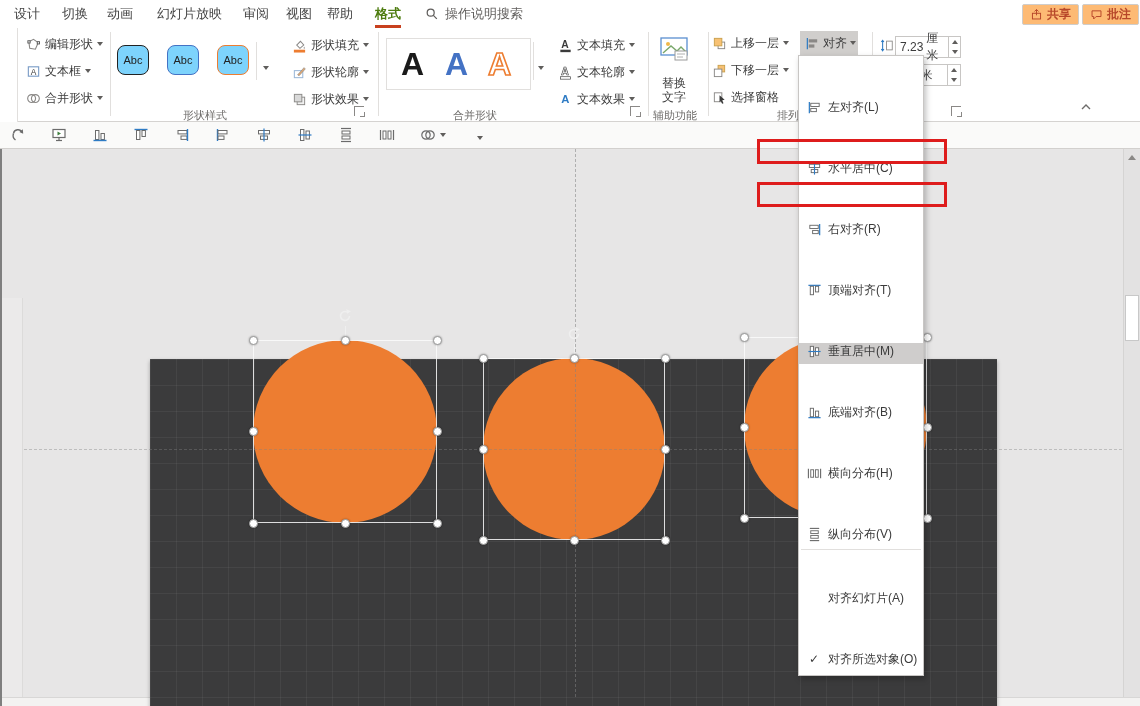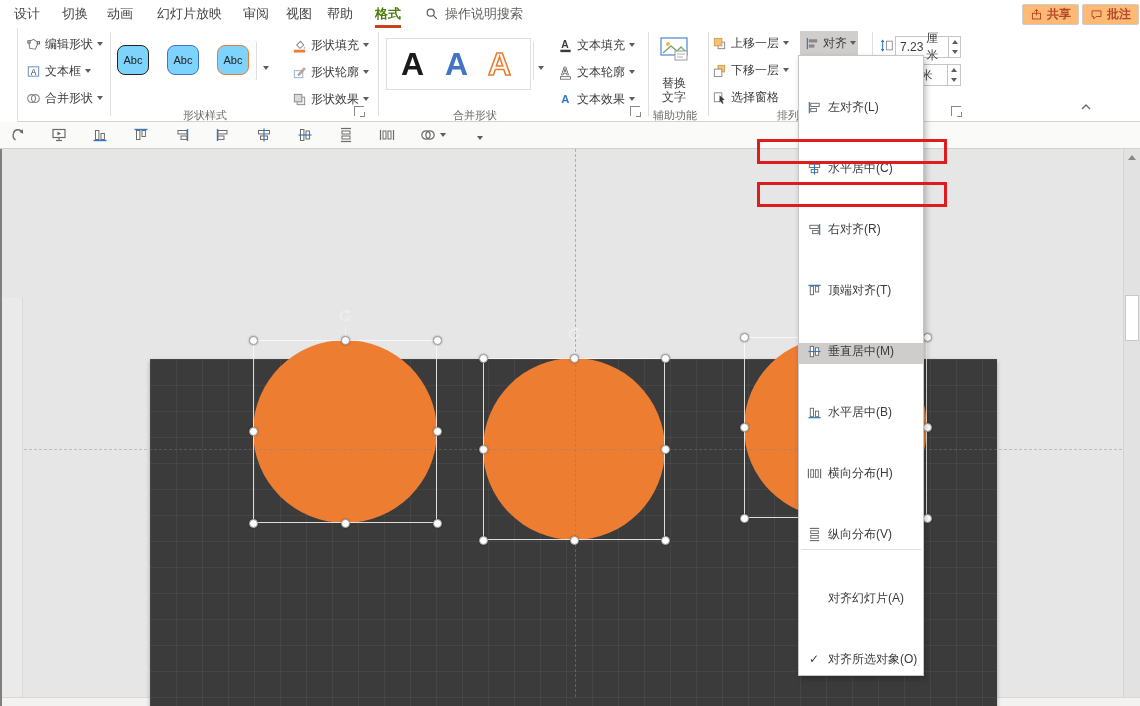--- a/index.html
+++ b/index.html
@@ -551,21 +551,21 @@
       <span>垂直居中(M)</span>
     </div>
     <div class="mi">
       <span class="mic">
           <svg width="15" height="15" viewBox="0 0 16 16">
             <rect x="3.5" y="3.5" width="3.4" height="9" fill="#fff" stroke="#6b6b6b"></rect>
             <rect x="9" y="6.5" width="3.4" height="6" fill="#fff" stroke="#6b6b6b"></rect>
             <line x1="1.5" y1="13.5" x2="14.5" y2="13.5" stroke="#2e7bc4" stroke-width="1.3"></line>
           </svg>
         </span>
-      <span>水平居中(B)</span>
+      <span>底端对齐(B)</span>
     </div>
     <div class="mi">
       <span class="mic">
           <svg width="15" height="15" viewBox="0 0 16 16">
             <line x1="1.5" y1="3" x2="1.5" y2="13" stroke="#6b6b6b" stroke-width="1.2"></line>
             <line x1="14.5" y1="3" x2="14.5" y2="13" stroke="#6b6b6b" stroke-width="1.2"></line>
             <rect x="4" y="4" width="3" height="8" fill="#fff" stroke="#6b6b6b"></rect>
             <rect x="9" y="4" width="3" height="8" fill="#fff" stroke="#6b6b6b"></rect>
           </svg>
         </span>

